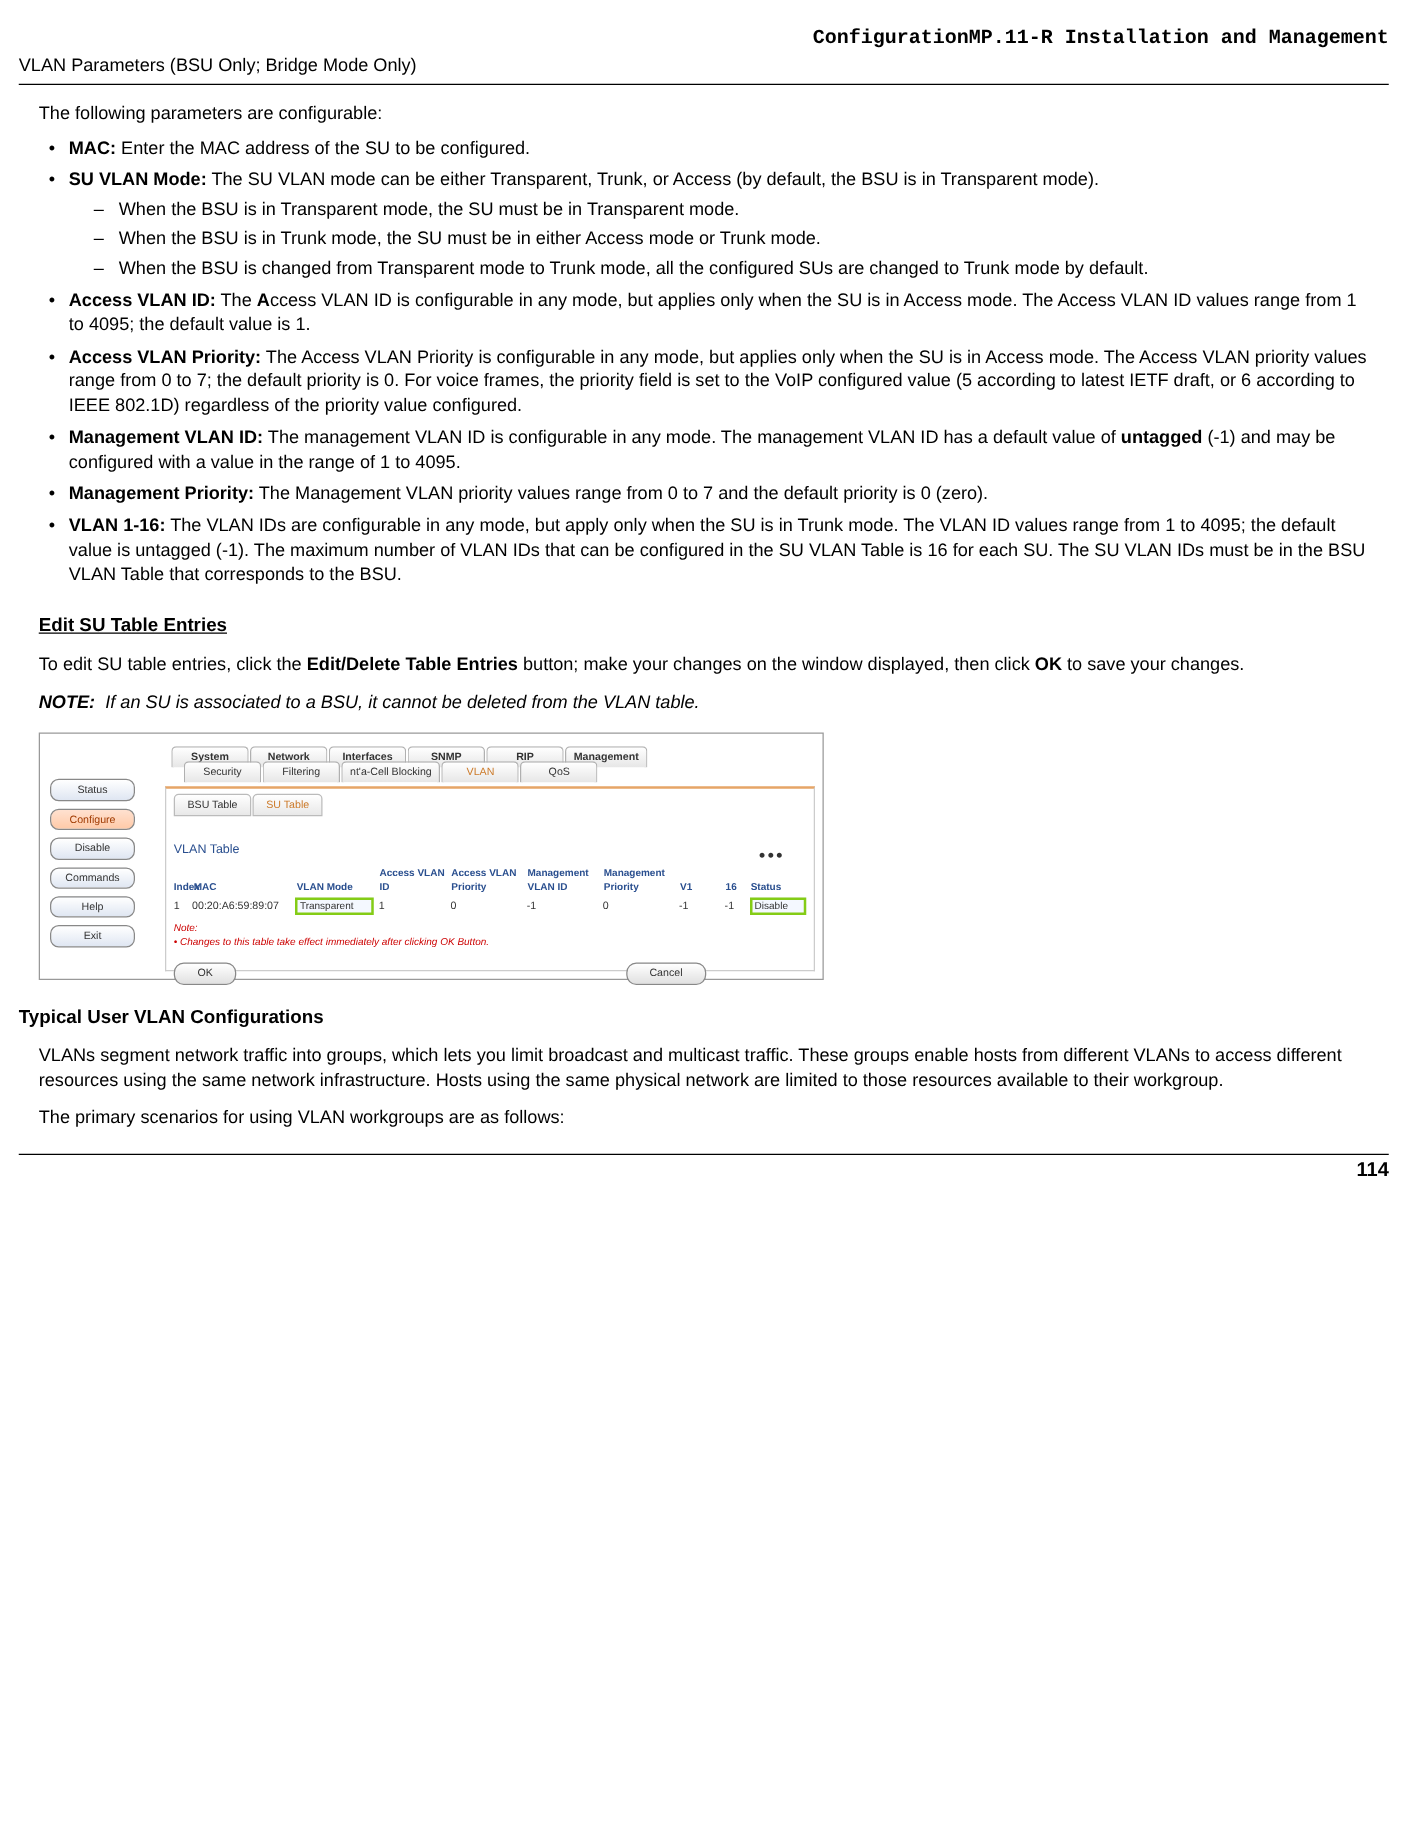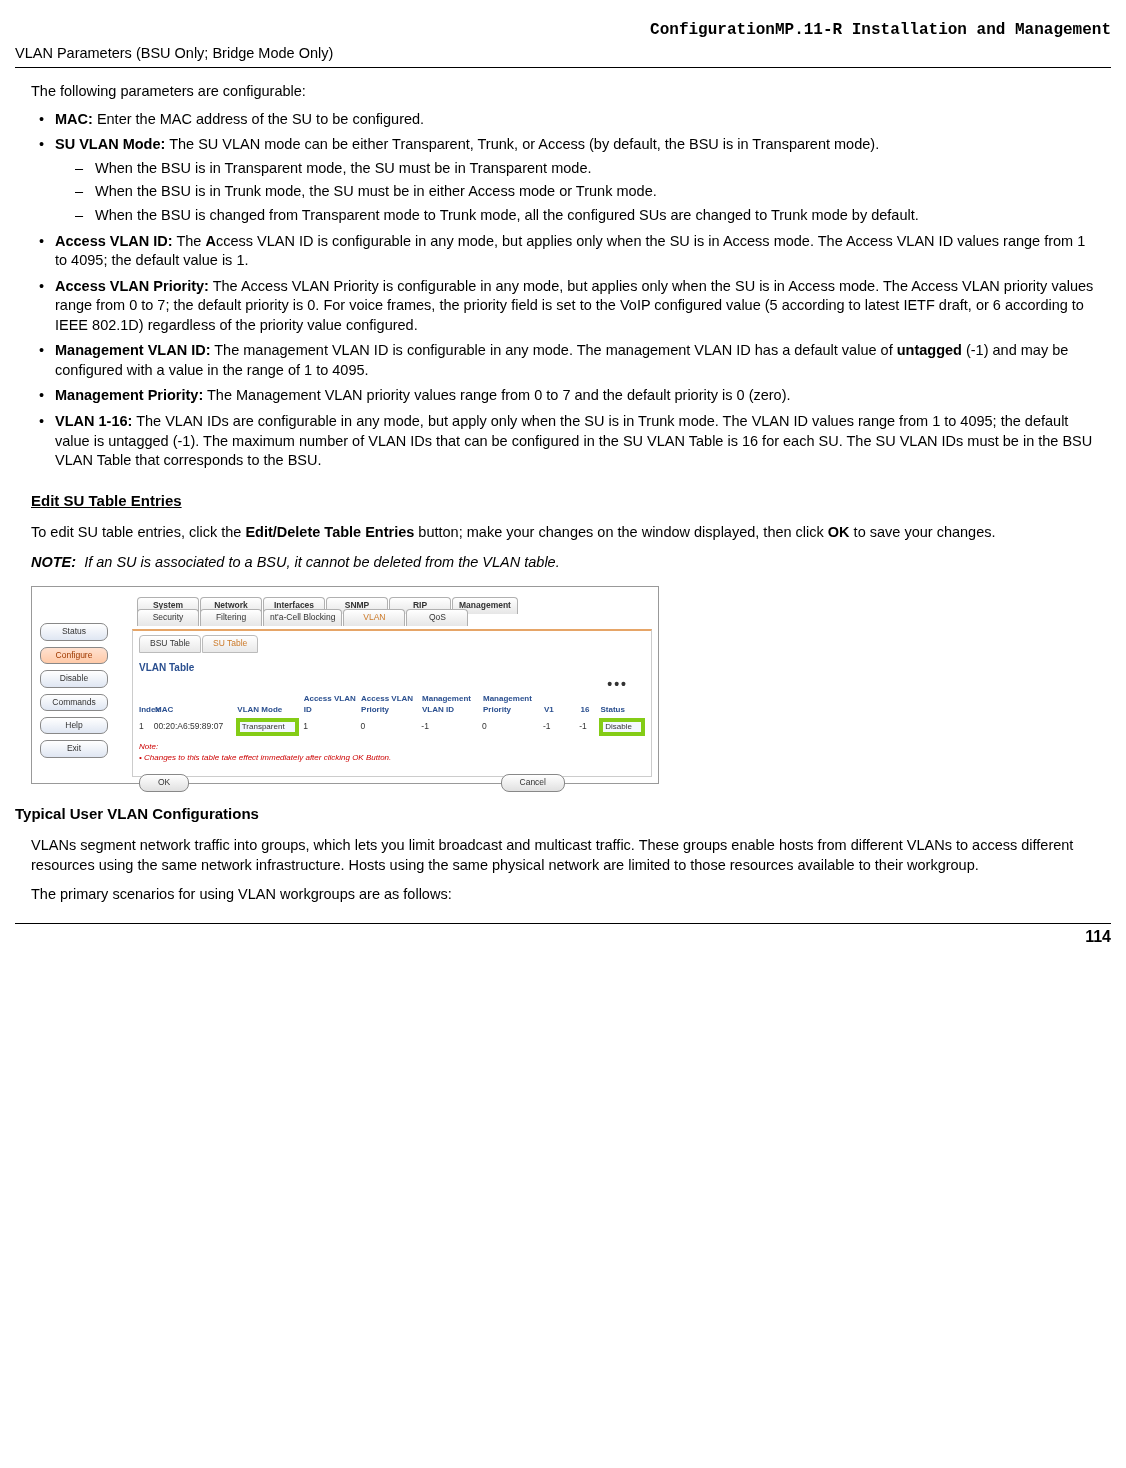--- a/index.html
+++ b/index.html
@@ -62,52 +62,52 @@
       background: linear-gradient(#fff,#e6e6e6);
       border: 1px solid #b0b0b0;
       border-bottom: none;
       border-radius: 4px 4px 0 0;
       padding: 2px 6px;
       font-size: 8.5px;
       min-width: 62px;
       text-align: center;
       white-space: nowrap;
     }
-    .ui-tabs-row2 { position: absolute; top: 22px; left: 105px; display: flex; gap: 1px; }
+    .ui-tabs-row2 { position: absolute; top: 22px; left: 115px; display: flex; gap: 1px; }
     .ui-tab.active { color: #cc7a29; }
     .sidebar {
       position: absolute; left: 8px; top: 36px;
       display: flex; flex-direction: column; gap: 6px;
     }
     .side-btn {
       width: 68px;
       border: 1px solid #888;
       border-radius: 7px;
       background: linear-gradient(#fff,#dfe6f2);
       font-size: 8.5px; text-align: center;
       padding: 2px 0;
     }
     .side-btn.active { background: linear-gradient(#ffe1d0,#ffcaa8); color:#a03a00;}
     .panel {
       position: absolute; left: 100px; top: 42px; right: 6px; bottom: 6px;
       border: 1px solid #ccc;
       border-top: 2px solid #e6a567;
       padding: 4px 6px;
     }
-    .sub-tabs { display: flex; gap: 1px; margin-bottom: 8px;}
+    .sub-tabs { display: flex; gap: 1px; margin-bottom: 20px;}
     .sub-tab {
       border: 1px solid #bbb; border-radius: 4px 4px 0 0; padding: 2px 10px; font-size: 8.5px;
       background: linear-gradient(#fff,#e8e8e8);
     }
     .sub-tab.active { color: #cc7a29; }
-    .panel-title { font-weight: bold; color: #2a4f8f; font-size: 10px; margin-bottom: 20px;}
+    .panel-title { font-weight: normal; color: #2a4f8f; font-size: 10px; margin-bottom: 8px;}
     .tbl-head { display: flex; font-weight: bold; font-size: 8px; color:#2a4f8f; gap: 4px; margin-bottom: 2px; align-items: flex-end;}
     .tbl-row { display: flex; font-size: 8.5px; gap: 4px; align-items: center;}
     .c-idx{width:12px;} .c-mac{width:88px;} .c-mode{width:70px;} .c-avid{width:60px;} .c-avp{width:64px;} .c-mvid{width:64px;} .c-mvp{width:64px;} .c-v1{width:18px;} .c-dots{width:14px;} .c-v16{width:18px;} .c-status{width:50px;}
-    .sel { border:4px solid #84cc16; background:#f4f8ff; padding:0 2px;font-size:8px;}
+    .sel { border:2px solid #84cc16; background:#f4f8ff; padding:0 2px;font-size:8px;}
     .note-red { color: #cc0000; font-size:8px; margin-top:6px;}
     .note-red .nt { font-style: italic;}
     .btn-row { display:flex; justify-content: space-between; margin-top:10px; padding-right: 80px;}
     .ok-btn, .cancel-btn {
       border:1px solid #888; border-radius:8px; background:linear-gradient(#fff,#e0e0e0);
       font-size:8.5px; padding:2px 18px;
     }
     .dots-big { position:absolute; top: 88px; right: 30px; font-size: 14px; font-weight:bold; letter-spacing:2px;}
   </style>
 </head>

